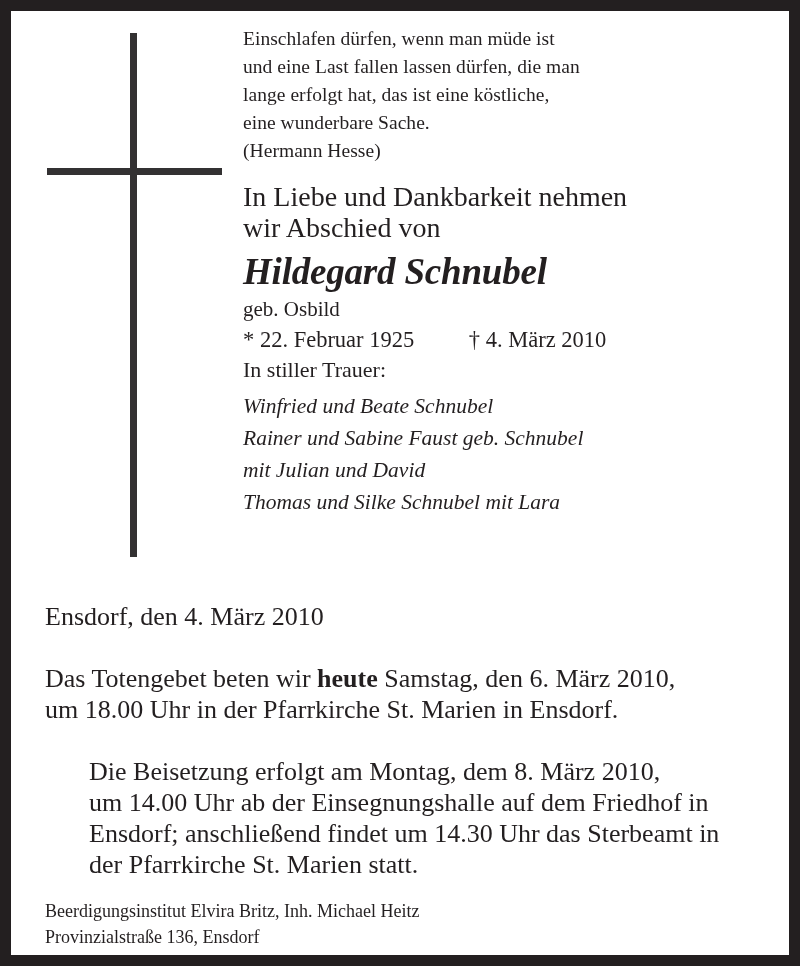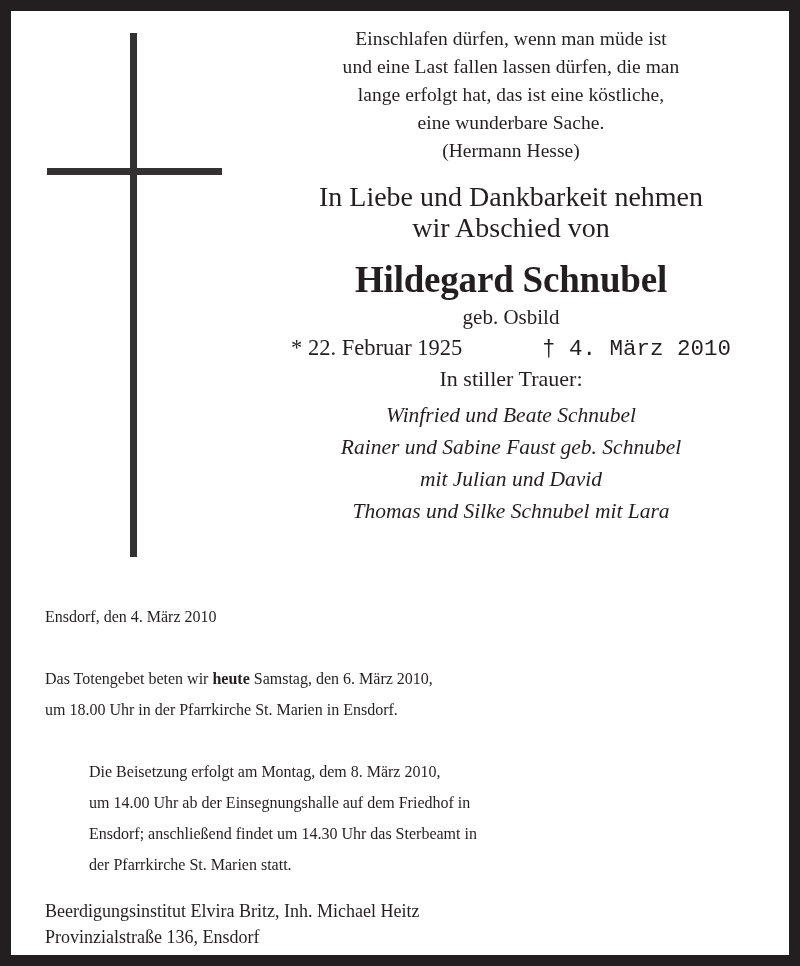--- a/index.html
+++ b/index.html
@@ -55,64 +55,64 @@
     left: 36px;
     top: 157px;
     width: 175px;
     height: 7px;
     background: #333132;
   }
 
   
   .upper {
     position: absolute;
-    left: 240px;
+    left: 232px;
     top: 14px;
     width: 520px;
-    text-align: center;
   }
 
   .quote {
     font-size: 19.5px;
     line-height: 28px;
     letter-spacing: 0.05px;
   }
   .quote .line { white-space: nowrap; }
   .quote .attrib { white-space: nowrap; }
 
   .intro {
     margin-top: 16px;
     font-size: 28px;
     line-height: 31px;
   }
   .intro .line { white-space: nowrap; }
 
   .name {
-    margin-top: 16px;
+    margin-top: 8px;
     font-size: 37px;
     font-weight: bold;
     line-height: 42px;
     letter-spacing: -0.2px;
     white-space: nowrap;
+    font-style: italic;
   }
 
   .maiden {
     margin-top: 3px;
     font-size: 21px;
     line-height: 27px;
   }
 
   .dates {
     margin-top: 2px;
     font-size: 22.5px;
     line-height: 30px;
     white-space: nowrap;
   }
   .dates .born { display: inline-block; }
-  .dates .died { display: inline-block; margin-left: 74px; font-family: Liberation Mono, monospace; }
+  .dates .died { display: inline-block; margin-left: 49px; }
 
   .mourn-head {
     font-size: 22px;
     line-height: 30px;
   }
 
   .mourners {
     margin-top: 5px;
     font-style: italic;
     font-size: 21.5px;
@@ -122,21 +122,21 @@
 
   
   .lower {
     position: absolute;
     left: 34px;
     top: 590px;
     right: 18px;
   }
 
   .para {
-    font-size: 16px;
+    font-size: 26px;
     line-height: 31px;
   }
   .para .line { white-space: nowrap; }
 
   .place-date { margin-top: 0; }
 
   .para.prayer { margin-top: 31px; }
   .para.burial { margin-top: 31px; margin-left: 44px; }
 
   .para b { font-weight: bold; font-family: Liberation Serif, serif; }

